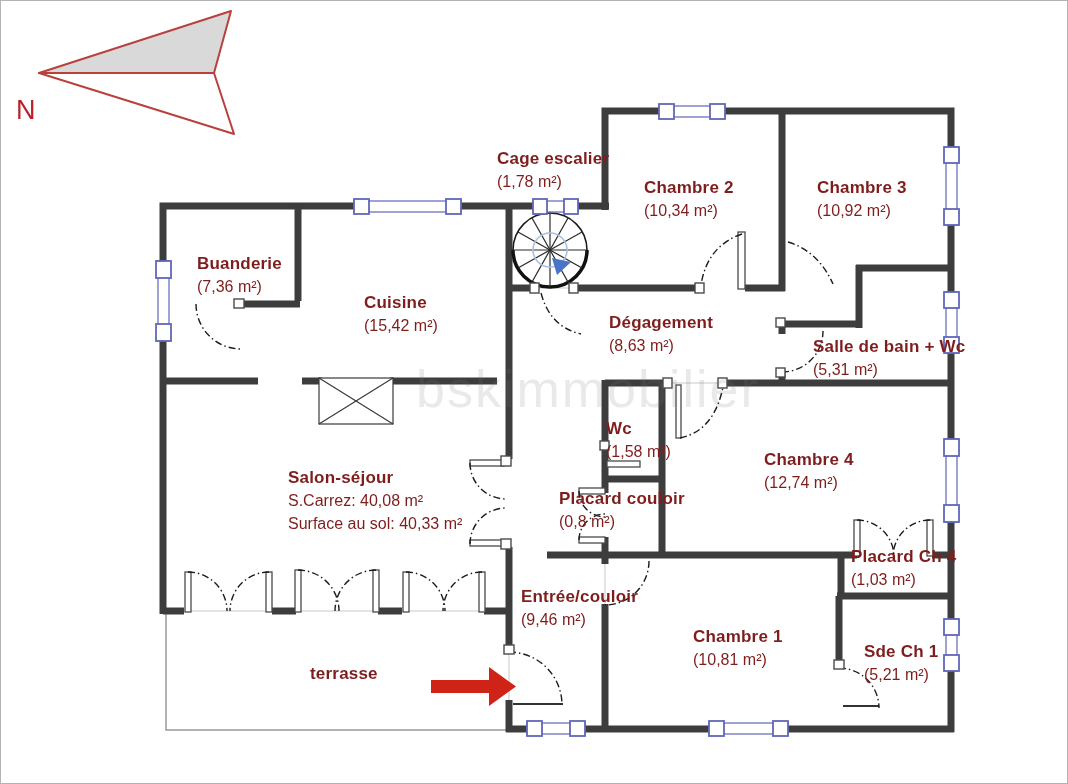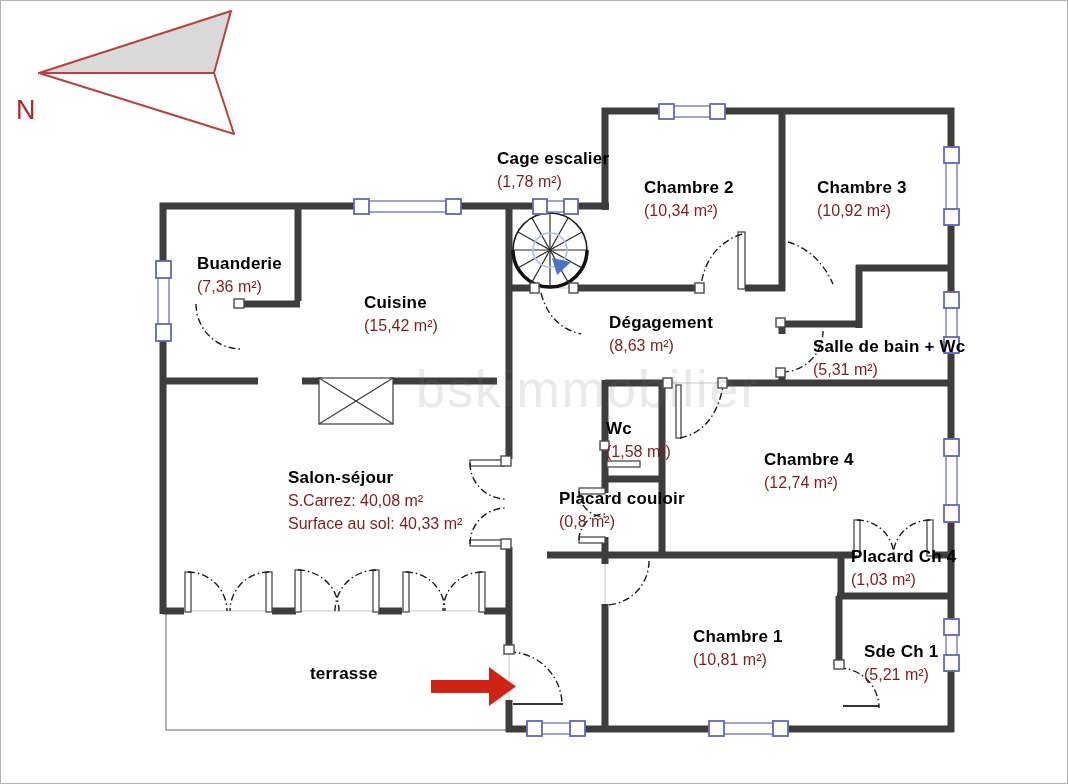--- a/index.html
+++ b/index.html
@@ -4,21 +4,21 @@
 <style>
   html,body{margin:0;padding:0;background:#fff;}
   .plan{
     position:relative;width:1068px;height:784px;background:#ffffff;
     border:1px solid #b3b3b3;box-sizing:border-box;overflow:hidden;
     font-family:"Liberation Sans", sans-serif;
   }
   .plan svg{position:absolute;left:0;top:0;}
   .labels{position:absolute;left:0;top:0;width:100%;height:100%;pointer-events:none;}
   .room-label{position:absolute;white-space:nowrap;line-height:23px;}
-  .rname{display:block;font-size:17px;font-weight:600;color:#000000;letter-spacing:.2px;}
+  .rname{display:block;font-size:17px;font-weight:600;color:#7f1d1d;letter-spacing:.2px;}
   .rarea{display:block;font-size:16px;font-weight:400;color:#7f1d1d;}
   .compass-label{position:absolute;left:15px;top:94px;font-size:27px;color:#bb2129;font-weight:400;}
   .watermark{
     position:absolute;left:415px;top:358px;font-size:52px;font-weight:400;
     color:rgba(120,120,120,0.16);letter-spacing:2px;
   }
 </style>
 </head>
 <body>
 
@@ -274,20 +274,24 @@
     </div>
     <div class="room-label" style="left:287px;top:465px">
       <span class="rname">Salon-séjour</span>
       <span class="rarea">S.Carrez: 40,08 m²</span>
       <span class="rarea">Surface au sol: 40,33 m²</span>
     </div>
     <div class="room-label" style="left:558px;top:486px">
       <span class="rname">Placard couloir</span>
       <span class="rarea">(0,8 m²)</span>
     </div>
+    <div class="room-label" style="left:520px;top:584px">
+      <span class="rname">Entrée/couloir</span>
+      <span class="rarea">(9,46 m²)</span>
+    </div>
     <div class="room-label" style="left:692px;top:624px">
       <span class="rname">Chambre 1</span>
       <span class="rarea">(10,81 m²)</span>
     </div>
     <div class="room-label" style="left:850px;top:544px">
       <span class="rname">Placard Ch 4</span>
       <span class="rarea">(1,03 m²)</span>
     </div>
     <div class="room-label" style="left:863px;top:639px">
       <span class="rname">Sde Ch 1</span>

